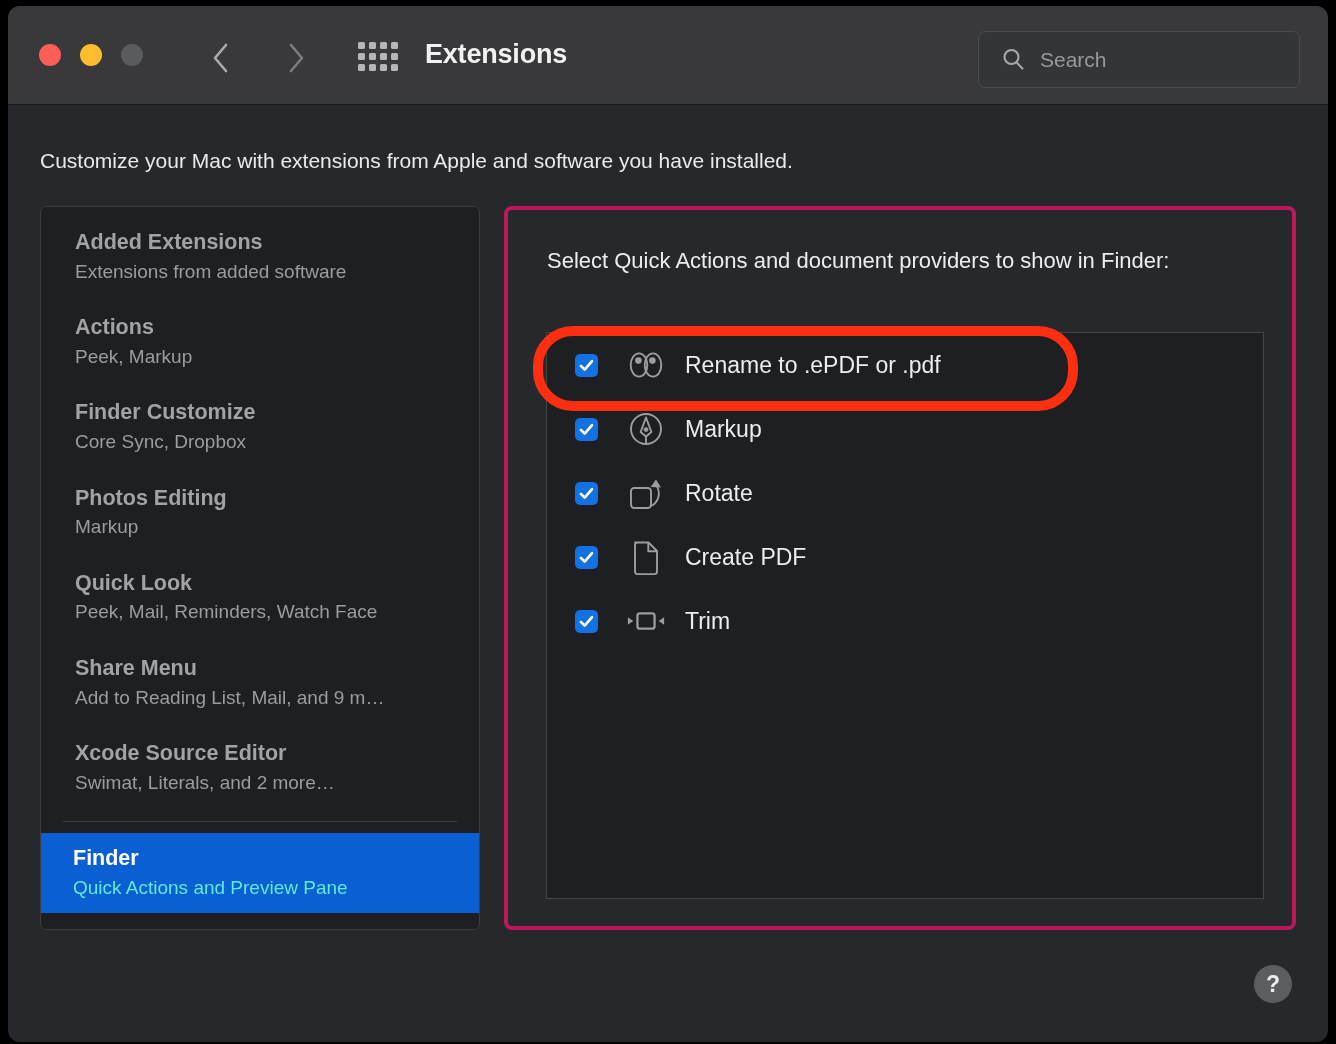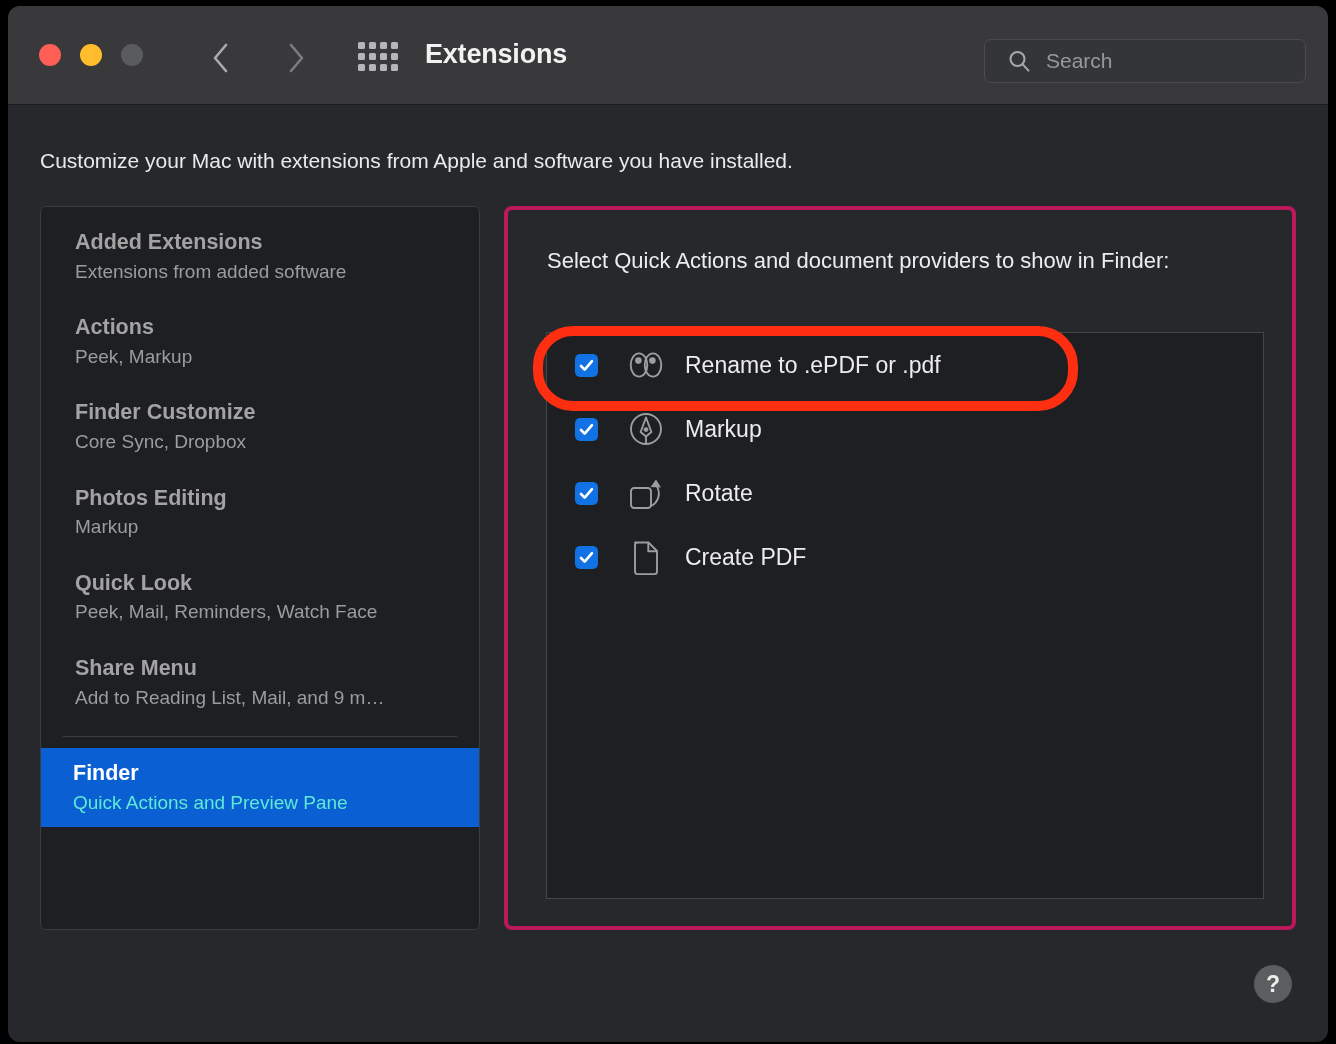--- a/index.html
+++ b/index.html
@@ -88,32 +88,31 @@
     left: 417px;
     top: 33px;
     font-size: 27px;
     font-weight: 700;
     color: #f2f2f3;
     letter-spacing: -0.2px;
   }
 
   .search-field {
     position: absolute;
-    right: 22px;
+    right: 28px;
     top: 25px;
     width: 322px;
-    height: 44px;
+    height: 57px;
     border: 1px solid #4b4c4e;
     border-radius: 7px;
     background: #343537;
     display: flex;
     align-items: center;
     padding: 0 12px;
     box-sizing: border-box;
-    margin-top: 8px;
   }
   .search-field svg { flex: none; margin-left: 10px; }
   .search-ph {
     margin-left: 14px;
     font-size: 21px;
     color: #98999b;
   }
 
   
   .intro {
@@ -343,20 +342,24 @@
       <div class="side-item">
         <div class="side-title">Quick Look</div>
         <div class="side-sub">Peek, Mail, Reminders, Watch Face</div>
       </div>
 
       <div class="side-item">
         <div class="side-title">Share Menu</div>
         <div class="side-sub">Add to Reading List, Mail, and 9 m…</div>
       </div>
 
+      <div class="side-item">
+        <div class="side-title">Xcode Source Editor</div>
+        <div class="side-sub">Swimat, Literals, and 2 more…</div>
+      </div>
 
       <div class="side-sep"></div>
 
       <div class="side-item selected">
         <div class="side-title">Finder</div>
         <div class="side-sub">Quick Actions and Preview Pane</div>
       </div>
     </div>
 
     <div class="detail">
@@ -423,20 +426,35 @@
           <span class="row-icon">
             <svg width="40" height="40" viewBox="0 0 40 40">
               <path d="M9 5.5 h13.5 L31 14 v20.5 a2.6 2.6 0 0 1 -2.6 2.6 H11.6 A2.6 2.6 0 0 1 9 34.5 V8.1
                        A2.6 2.6 0 0 1 11.6 5.5 Z" fill="none" stroke="#9b9d9f" stroke-width="1.9" stroke-linejoin="round"></path>
               <path d="M22.3 5.6 v8.6 h8.5" fill="none" stroke="#9b9d9f" stroke-width="1.9" stroke-linejoin="round"></path>
             </svg>
           </span>
           <span class="row-label">Create PDF</span>
         </div>
 
+        <div class="row">
+          <span class="cb">
+            <svg width="17" height="17" viewBox="0 0 17 17">
+              <polyline points="3,9 6.7,12.6 14,4.2" fill="none" stroke="#ffffff" stroke-width="2.6" stroke-linecap="round" stroke-linejoin="round"></polyline>
+            </svg>
+          </span>
+          <span class="row-icon">
+            <svg width="42" height="26" viewBox="0 0 42 26">
+              <rect x="12" y="5" width="18" height="16" rx="2.6" fill="none" stroke="#9b9d9f" stroke-width="2.4"></rect>
+              <polygon points="2,9 7.6,13 2,17" fill="#9b9d9f"></polygon>
+              <polygon points="40,9 34.4,13 40,17" fill="#9b9d9f"></polygon>
+            </svg>
+          </span>
+          <span class="row-label">Trim</span>
+        </div>
 
       </div>
     </div>
   </div>
 
   <div class="annot"></div>
 
   <div class="help-btn">?</div>
 
 </div>

